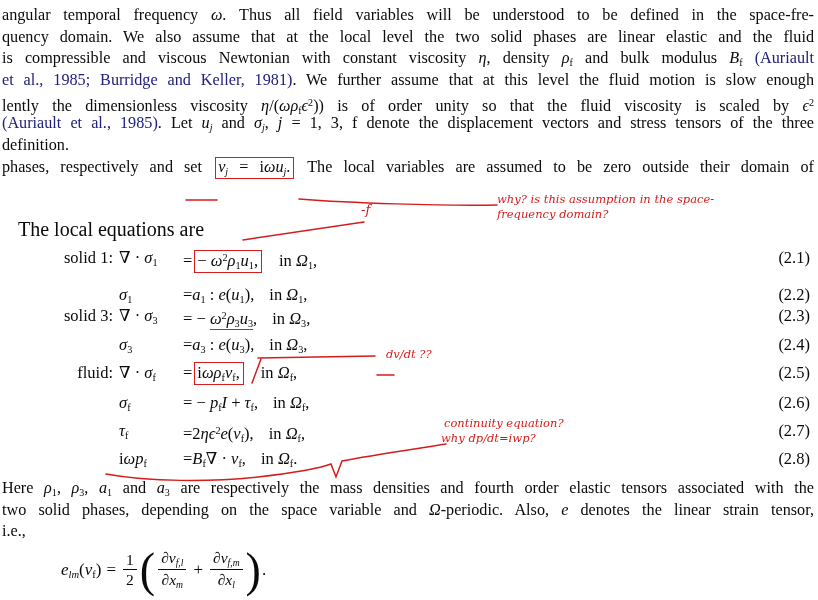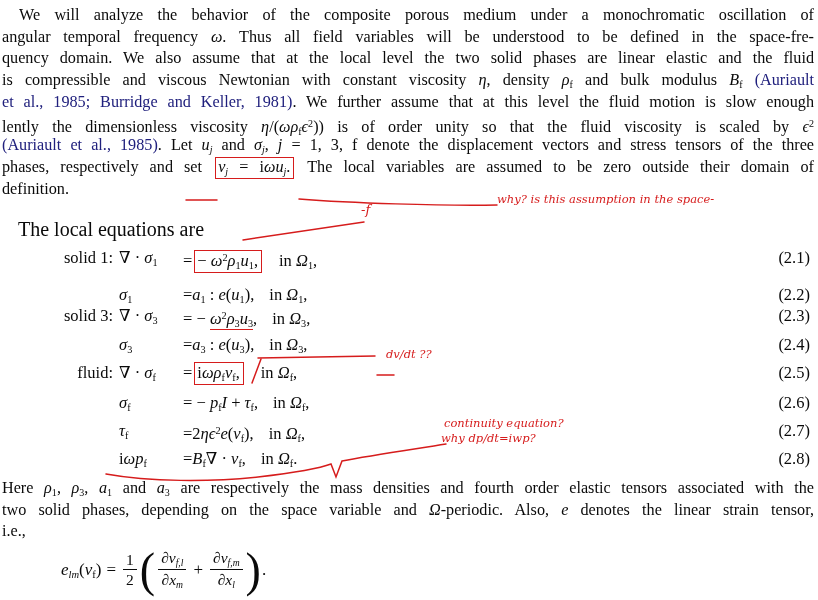--- a/index.html
+++ b/index.html
@@ -45,29 +45,28 @@
   .fsp { margin:0 5px; }
 
   svg.overlay { position:absolute; left:0; top:0; pointer-events:none; }
 </style>
 </head>
 <body>
 
 <div class="page">
 
   <div class="para" style="top:5px;">
-    <div class="line indent"><span class="sg-n">We will analyze the behavior of the composite porous medium under a monochromatic oscillation of</span></div>
     <div class="line"><span class="sg-n">angular temporal frequency </span><span class="sg-i">ω</span><span class="sg-n">. Thus all field variables will be understood to be defined in the space-fre-</span></div>
     <div class="line"><span class="sg-n">quency domain. We also assume that at the local level the two solid phases are linear elastic and the fluid</span></div>
     <div class="line"><span class="sg-n">is compressible and viscous Newtonian with constant viscosity </span><span class="sg-i">η</span><span class="sg-n">, density </span><span class="sg-i">ρ</span><span class="sg-sub">f</span><span class="sg-n"> and bulk modulus </span><span class="sg-i">B</span><span class="sg-sub">f</span><span class="sg-n"> </span><span class="sg-l">(Auriault</span></div>
     <div class="line"><span class="sg-l">et al., 1985; Burridge and Keller, 1981)</span><span class="sg-n">. We further assume that at this level the fluid motion is slow enough</span></div>
     <div class="line"><span class="sg-n">lently the dimensionless viscosity </span><span class="sg-i">η</span><span class="sg-n">/(</span><span class="sg-i">ωρ</span><span class="sg-sub">f</span><span class="sg-i">ϵ</span><span class="sg-sup">2</span><span class="sg-n">)) is of order unity so that the fluid viscosity is scaled by </span><span class="sg-i">ϵ</span><span class="sg-sup">2</span></div>
     <div class="line"><span class="sg-l">(Auriault et al., 1985)</span><span class="sg-n">. Let </span><span class="sg-i">u</span><span class="sg-subi">j</span><span class="sg-n"> and </span><span class="sg-i">σ</span><span class="sg-subi">j</span><span class="sg-n">, </span><span class="sg-i">j</span><span class="sg-n"> = 1, 3, f denote the displacement vectors and stress tensors of the three</span></div>
+    <div class="line last"><span class="sg-n">definition.</span></div>
     <div class="line"><span class="sg-n">phases, respectively and set </span><span class="sg-box"><span class="sg-i">v</span><span class="sg-subi">j</span><span class="sg-n"> = i</span><span class="sg-i">ωu</span><span class="sg-subi">j</span><span class="sg-n">.</span></span><span class="sg-n"> The local variables are assumed to be zero outside their domain of</span></div>
-    <div class="line last"><span class="sg-n">definition.</span></div>
   </div>
 
   <div class="intro-line2">The local equations are</div>
 
   <div class="eq-row" style="top:244px;">
     <span class="eq-label">solid 1:</span>
     <span class="eq-lhs"><span class="sg-n">∇ · </span><span class="sg-i">σ</span><span class="sg-sub">1</span></span>
     <span class="eq-mid"><span><span class="sg-n">=</span><span class="sg-box"><span class="sg-n">− </span><span class="sg-i">ω</span><span class="sg-sup">2</span><span class="sg-i">ρ</span><span class="sg-sub">1</span><span class="sg-i">u</span><span class="sg-sub">1</span><span class="sg-n">,</span></span></span><span class="eq-dom"><span class="sg-n">in </span><span class="sg-i">Ω</span><span class="sg-sub">1</span><span class="sg-n">,</span></span></span>
     <span class="eq-num">(2.1)</span>
   </div>
@@ -136,20 +135,21 @@
     <span class="frac">
         <span class="fn"><i>∂v</i><span class="sg-subi">f,m</span></span>
         <span class="fd"><i>∂x</i><span class="sg-subi">l</span></span>
       </span>
     <span class="bigp">)</span>
     <span>.</span>
   </div>
 
   <div class="hand" style="left:497px; top:192px;">
     <div>why? is this assumption in the space-</div>
+    <div>frequency domain?</div>
   </div>
   <div class="hand" style="left:361px; top:203px; font-size:13px;">-f</div>
   <div class="hand" style="left:386px; top:347px;">dv/dt ??</div>
   <div class="hand" style="left:444px; top:416px;">continuity equation?</div>
   <div class="hand" style="left:441px; top:431px;">why dp/dt=iwp?</div>
 
   <svg class="overlay" width="818" height="600" viewBox="0 0 818 600">
     <g stroke="#d61c1c" stroke-width="1.5" fill="none" stroke-linecap="round">
       <path d="M186,200 L217,200"></path>
       <path d="M299,199 C350,203 440,206 497,205"></path>

